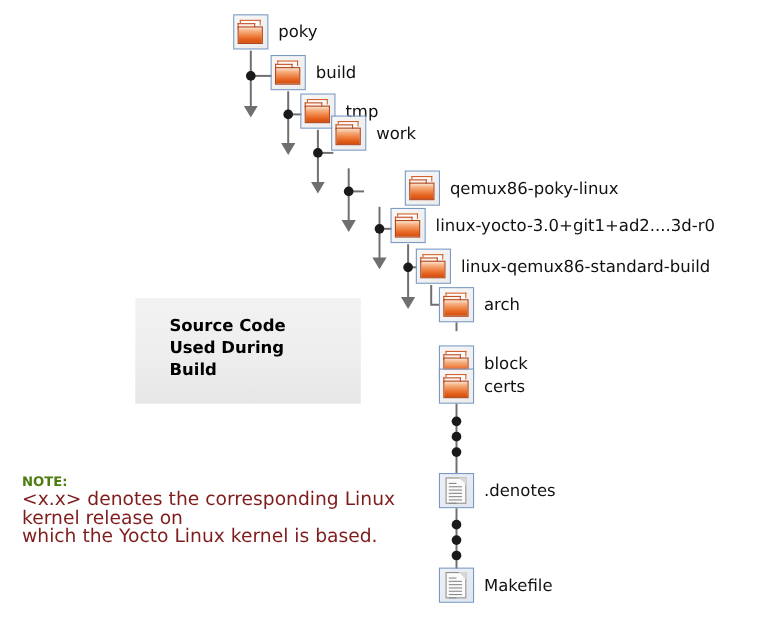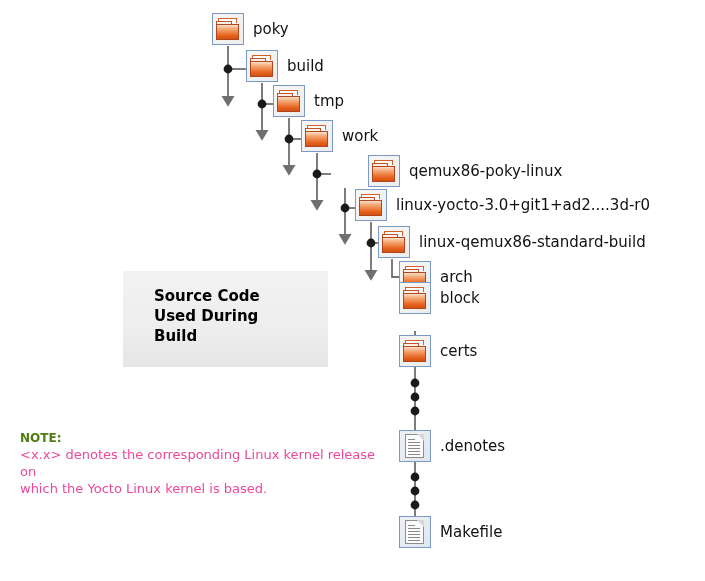--- a/index.html
+++ b/index.html
@@ -154,23 +154,23 @@
     top: 430px;
     width: 360px;
   }
   #note .note-title {
     font-size: 12px;
     font-weight: bold;
     line-height: 16px;
     color: #4d7c0f;
   }
   #note .note-body {
-    font-size: 13px;
+    font-size: 17px;
     line-height: 17px;
-    color: #ec4899;
+    color: #7f1d1d;
     white-space: pre-line;
   }
 </style>
 </head>
 <body>
 
 <div id="stage">
 
   <svg id="connectors" viewBox="0 0 705 581" width="705" height="581">
     <defs>
@@ -252,21 +252,21 @@
     <div class="icon-frame">
       <div class="folder">
           <div class="tab-back"></div>
           <div class="tab-front"></div>
           <div class="body"></div>
         </div>
     </div>
     <div class="node-label">tmp</div>
   </div>
 
-  <div class="node" style="left:301px; top:120px;">
+  <div class="node" style="left:301px; top:105px;">
     <div class="icon-frame">
       <div class="folder">
           <div class="tab-back"></div>
           <div class="tab-front"></div>
           <div class="body"></div>
         </div>
     </div>
     <div class="node-label">work</div>
   </div>
 
@@ -307,21 +307,21 @@
     <div class="icon-frame">
       <div class="folder">
           <div class="tab-back"></div>
           <div class="tab-front"></div>
           <div class="body"></div>
         </div>
     </div>
     <div class="node-label">arch</div>
   </div>
 
-  <div class="node" style="left:399px; top:282px;">
+  <div class="node" style="left:399px; top:314px;">
     <div class="icon-frame">
       <div class="folder">
           <div class="tab-back"></div>
           <div class="tab-front"></div>
           <div class="body"></div>
         </div>
     </div>
     <div class="node-label">block</div>
   </div>
 

